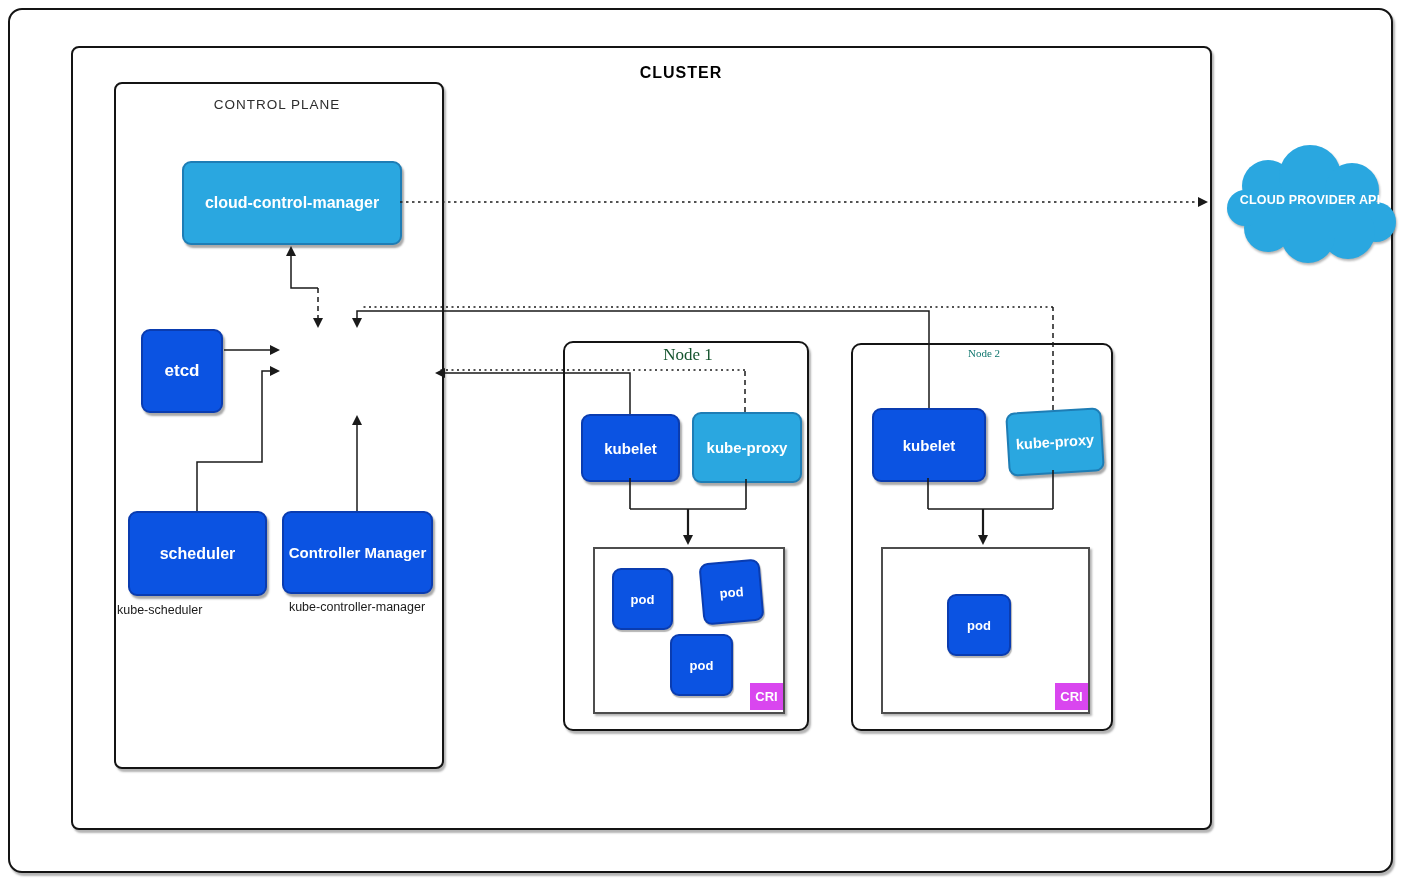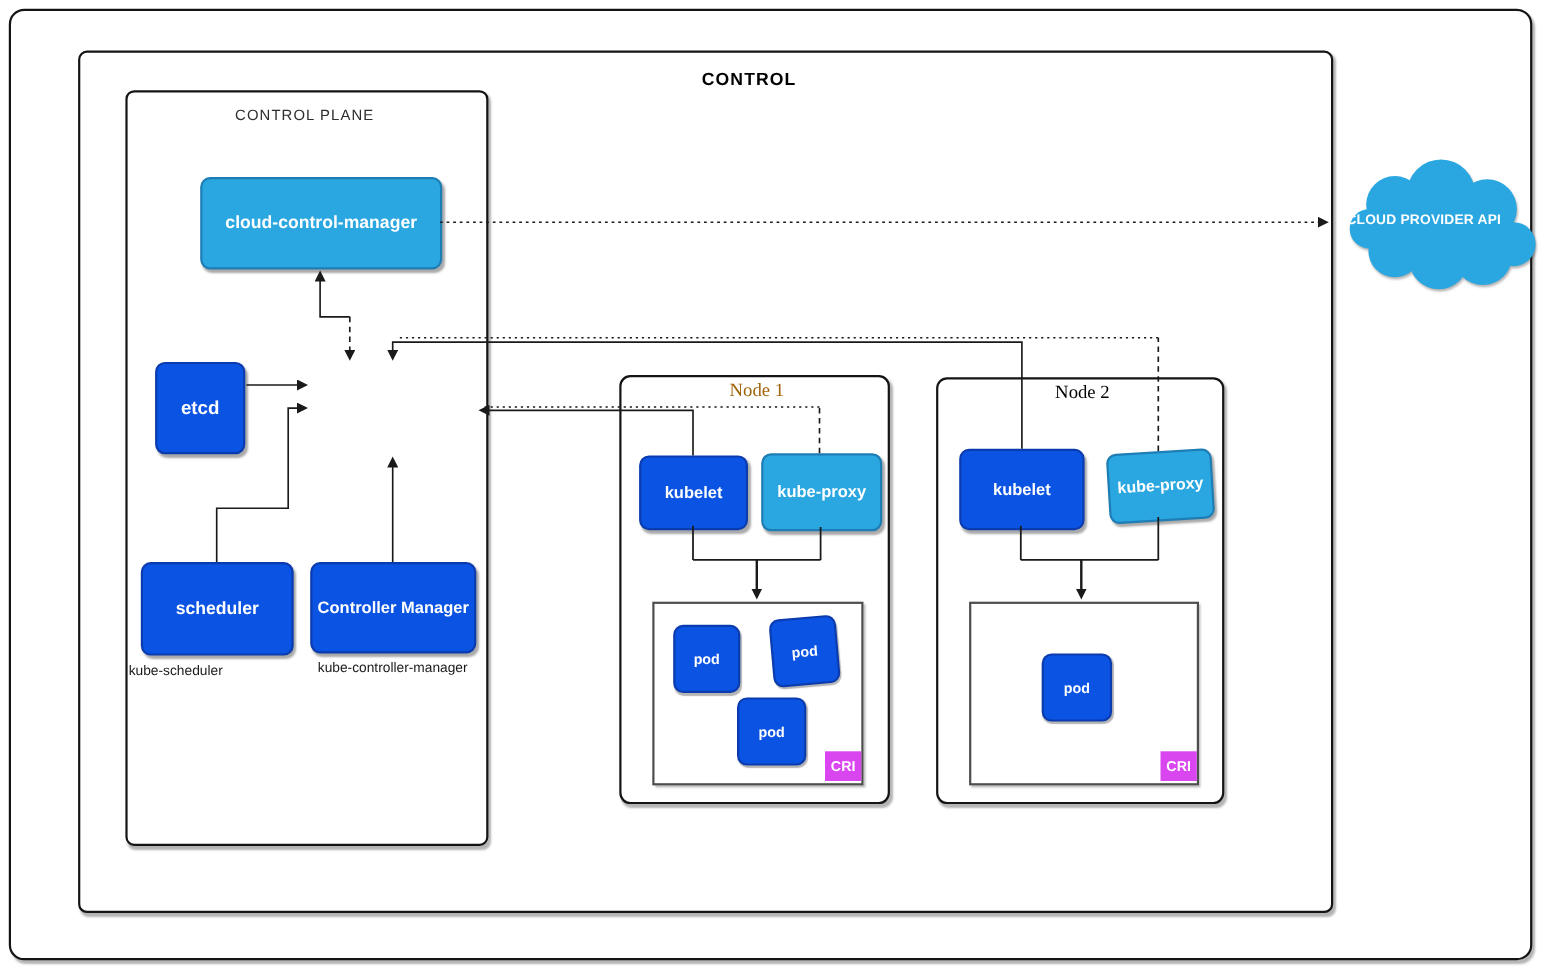--- a/index.html
+++ b/index.html
@@ -15,61 +15,61 @@
            box-shadow:2px 3px 2px rgba(40,40,40,0.4);}
   .dark{background:#0b53e2;border:2px solid #0a3cb0;}
   .light{background:#2aa7e0;border:2px solid #1e7db5;}
   .container-box{position:absolute;background:#ffffff;border:2px solid #4d4d4d;
                  box-shadow:2px 2px 2px rgba(40,40,40,0.35);}
   .cri{position:absolute;background:#d946ef;color:#fff;font-weight:bold;font-size:13px;
        display:flex;align-items:center;justify-content:center;}
   .wires{position:absolute;left:0;top:0;z-index:6;pointer-events:none;}
   .serif{font-family:"Liberation Serif",serif;}
   .cloudwrap{position:absolute;left:1218px;top:138px;width:184px;height:134px;z-index:3;}
-  .cloudlabel{position:absolute;left:1224px;top:193px;width:172px;
+  .cloudlabel{position:absolute;left:1224px;top:193px;width:172px;text-align:center;
               color:#ffffff;font-weight:bold;font-size:12.5px;z-index:4;letter-spacing:0.2px;}
 </style>
 </head>
 <body>
 
 <div class="canvas">
 
   <div class="frame" style="left:8px;top:8px;width:1381px;height:861px;border-radius:14px;"></div>
   <div class="frame" style="left:71px;top:46px;width:1137px;height:780px;border-radius:8px;"></div>
-  <div class="label" style="left:611px;top:64px;width:140px;text-align:center;font-weight:bold;font-size:16px;letter-spacing:1px;color:#000;">CONTROL</div>
+  <div class="label" style="left:611px;top:64px;width:140px;text-align:center;font-weight:bold;font-size:16px;letter-spacing:1px;color:#000;">CLUSTER</div>
 
   <div class="frame" style="left:114px;top:82px;width:326px;height:683px;border-radius:8px;"></div>
   <div class="label" style="left:177px;top:97px;width:200px;text-align:center;font-size:13.5px;letter-spacing:1px;color:#2d2d2d;">CONTROL PLANE</div>
 
   <div class="bluebox light" style="left:182px;top:161px;width:216px;height:80px;font-size:16px;">cloud-control-manager</div>
 
   <div class="bluebox dark" style="left:141px;top:329px;width:78px;height:80px;font-size:17px;">etcd</div>
 
 
   <div class="bluebox dark" style="left:128px;top:511px;width:135px;height:81px;font-size:16px;">scheduler</div>
 
   <div class="bluebox dark" style="left:282px;top:511px;width:147px;height:79px;font-size:15px;">Controller Manager</div>
 
   <div class="label" style="left:117px;top:603px;width:160px;font-size:12.5px;">kube-scheduler</div>
   <div class="label" style="left:267px;top:600px;width:180px;text-align:center;font-size:12.5px;">kube-controller-manager</div>
 
   <div class="frame" style="left:563px;top:341px;width:242px;height:386px;border-radius:10px;"></div>
-  <div class="label serif" style="left:618px;top:345px;width:140px;text-align:center;font-size:17px;color:#a16207;">Node 1</div>
+  <div class="label serif" style="left:618px;top:345px;width:140px;text-align:center;font-size:17px;color:#14532d;">Node 1</div>
 
   <div class="bluebox dark" style="left:581px;top:414px;width:95px;height:64px;font-size:15px;">kubelet</div>
   <div class="bluebox light" style="left:692px;top:412px;width:106px;height:67px;font-size:15px;">kube-proxy</div>
 
   <div class="container-box" style="left:593px;top:547px;width:188px;height:163px;"></div>
   <div class="bluebox dark" style="left:612px;top:568px;width:57px;height:58px;font-size:13px;box-shadow:1px 2px 1px rgba(40,40,40,0.35);">pod</div>
   <div class="bluebox dark" style="left:701px;top:561px;width:57px;height:58px;font-size:13px;transform:rotate(-5deg);box-shadow:1px 2px 1px rgba(40,40,40,0.35);">pod</div>
   <div class="bluebox dark" style="left:670px;top:634px;width:59px;height:58px;font-size:13px;box-shadow:1px 2px 1px rgba(40,40,40,0.35);">pod</div>
   <div class="cri" style="left:750px;top:683px;width:33px;height:27px;">CRI</div>
 
   <div class="frame" style="left:851px;top:343px;width:258px;height:384px;border-radius:10px;"></div>
-  <div class="label serif" style="left:914px;top:347px;width:140px;text-align:center;font-size:17px;color:#000000;">Node 2</div>
+  <div class="label serif" style="left:914px;top:347px;width:140px;text-align:center;font-size:11px;color:#0f766e;">Node 2</div>
 
   <div class="bluebox dark" style="left:872px;top:408px;width:110px;height:70px;font-size:15px;">kubelet</div>
   <div class="bluebox light" style="left:1007px;top:410px;width:92px;height:60px;font-size:14.5px;transform:rotate(-3.5deg);">kube-proxy</div>
 
   <div class="container-box" style="left:881px;top:547px;width:205px;height:163px;"></div>
   <div class="bluebox dark" style="left:947px;top:594px;width:60px;height:58px;font-size:13px;box-shadow:1px 2px 1px rgba(40,40,40,0.35);">pod</div>
   <div class="cri" style="left:1055px;top:683px;width:33px;height:27px;">CRI</div>
 
   <svg class="cloudwrap" width="184" height="134" viewBox="0 0 184 134">
     <g fill="#2aa7e0" style="filter:drop-shadow(1px 2px 1px rgba(40,40,40,0.35));">

